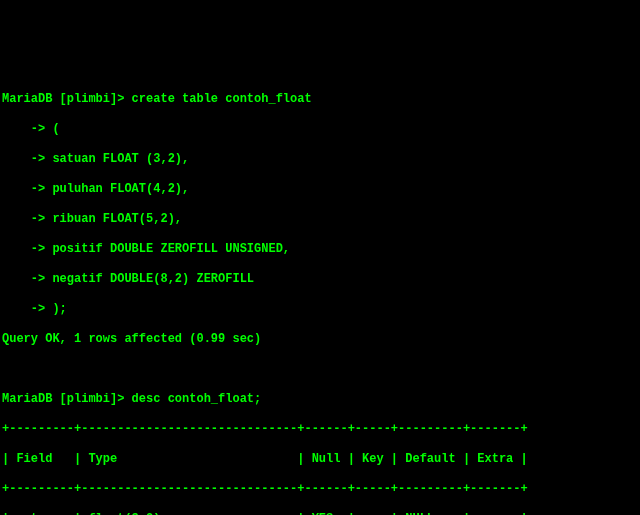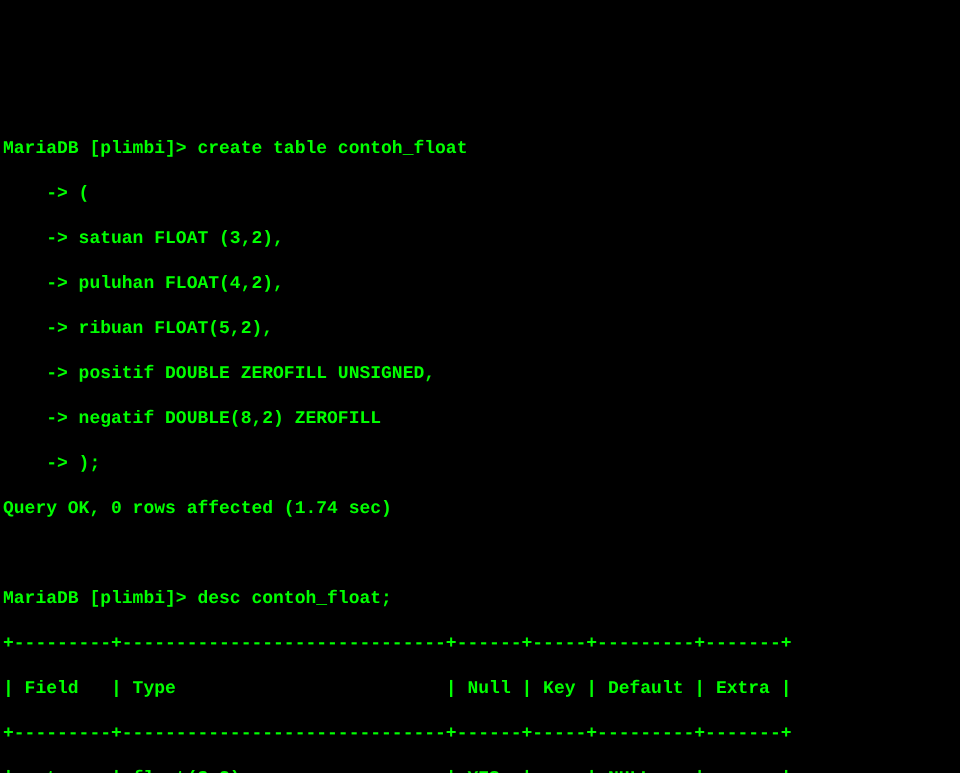--- a/index.html
+++ b/index.html
@@ -35,21 +35,21 @@
 <span>    -&gt; puluhan FLOAT(4,2),</span>
 
 <span>    -&gt; ribuan FLOAT(5,2),</span>
 
 <span>    -&gt; positif DOUBLE ZEROFILL UNSIGNED,</span>
 
 <span>    -&gt; negatif DOUBLE(8,2) ZEROFILL</span>
 
 <span>    -&gt; );</span>
 
-<span>Query OK, 0 rows affected (1.74 sec)</span>
+<span>Query OK, 1 rows affected (0.99 sec)</span>
 
 <span></span>
 
 <span>MariaDB [plimbi]&gt; desc contoh_float;</span>
 
 <span>+---------+------------------------------+------+-----+---------+-------+</span>
 
 <span>| Field   | Type                         | Null | Key | Default | Extra |</span>
 
 <span>+---------+------------------------------+------+-----+---------+-------+</span>

